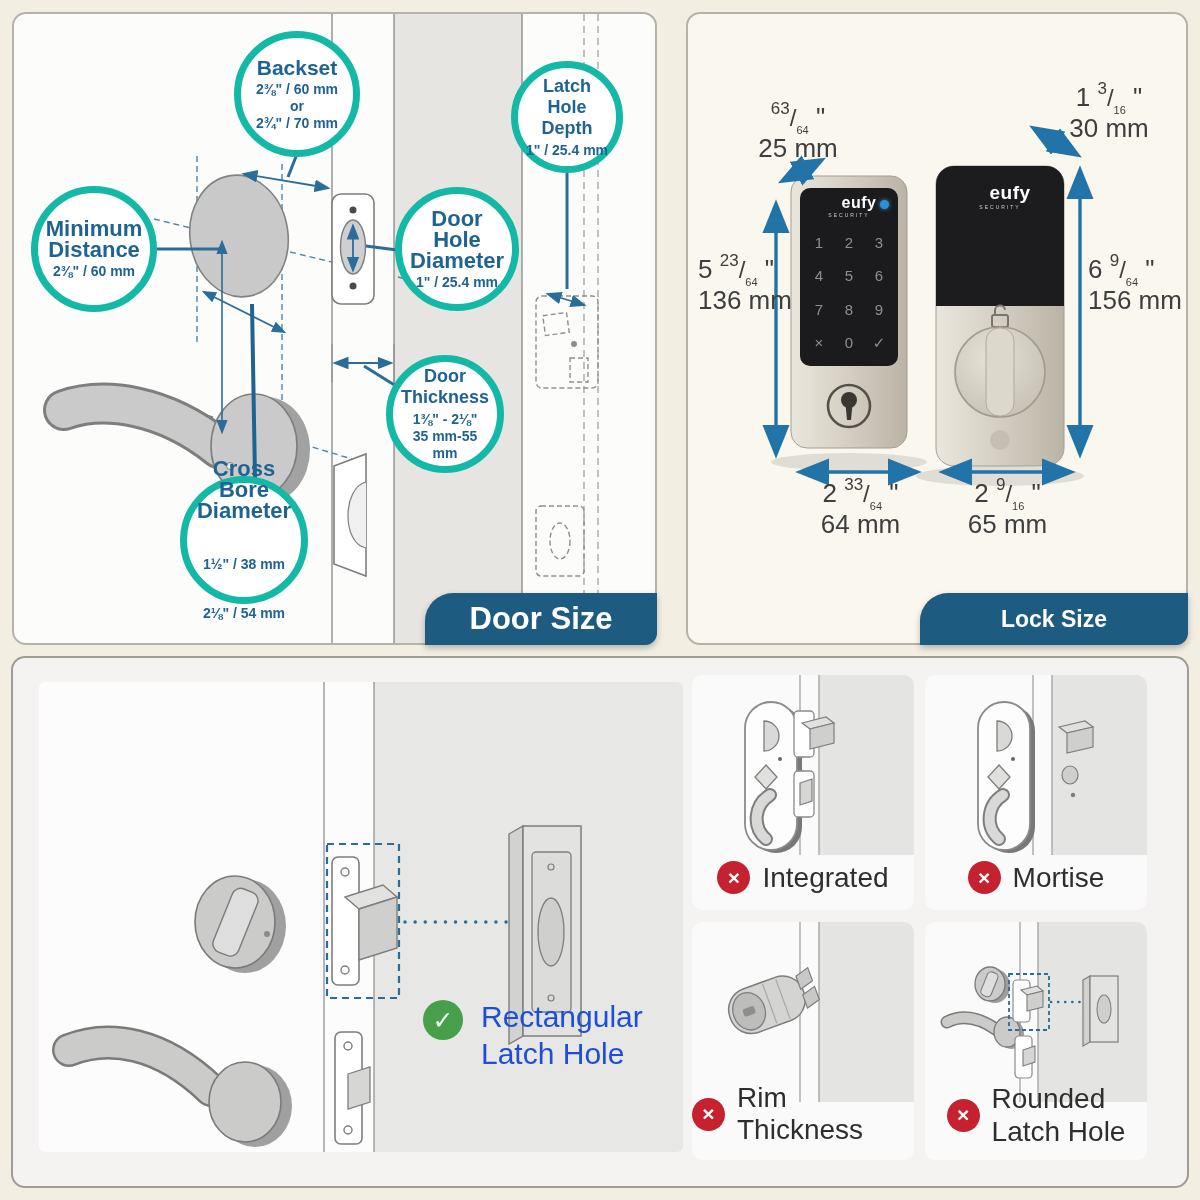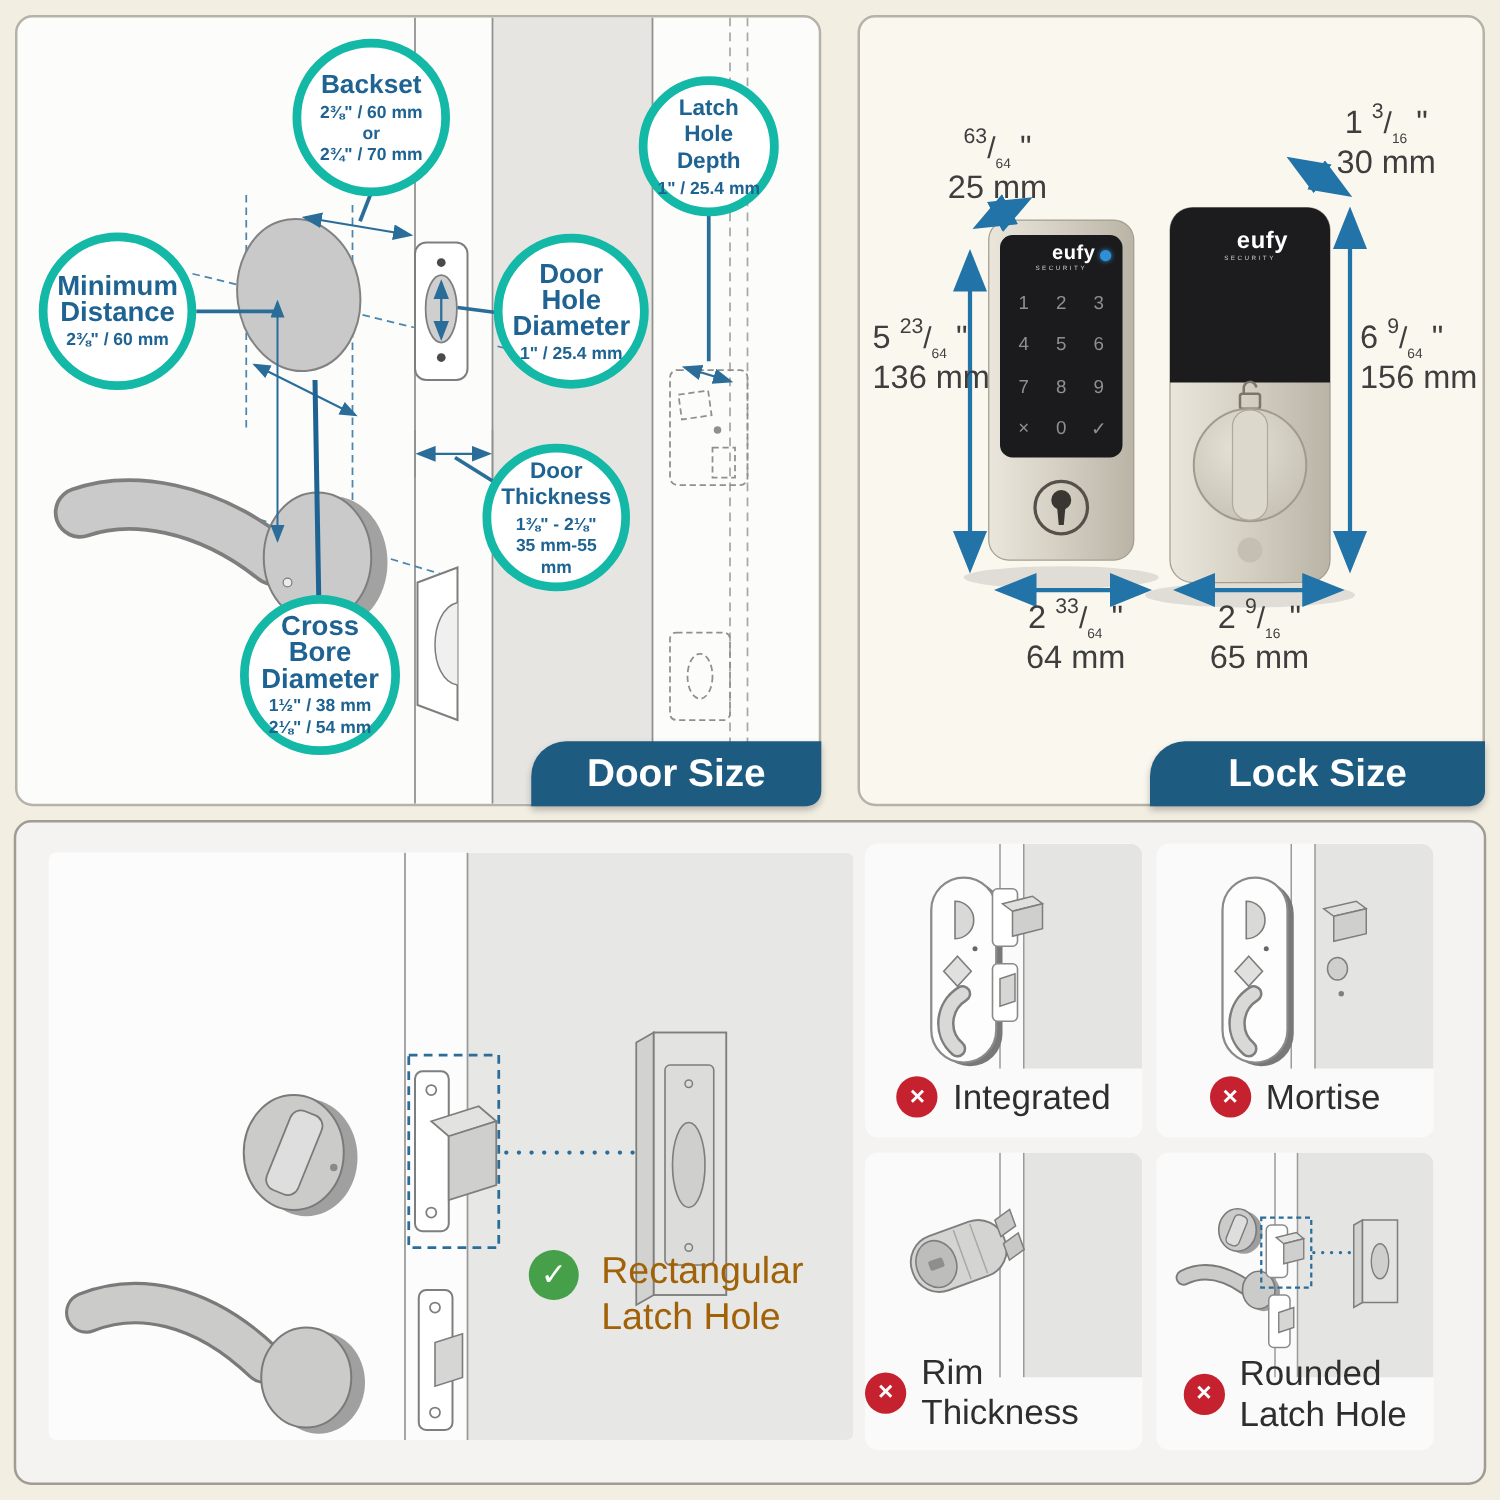--- a/index.html
+++ b/index.html
@@ -18,21 +18,21 @@
 
   
   .tab{
     position:absolute;background:#1d5b80;color:#fff;font-weight:bold;
     display:flex;align-items:center;justify-content:center;
     box-shadow:0 3px 6px rgba(0,0,0,.25);z-index:5;margin-top:48px;
   }
   .tab-right{right:-2px;bottom:-2px;border-radius:28px 0 12px 0;}
   .tab-left{left:-2px;bottom:-2px;border-radius:0 42px 0 12px;}
   #door-size-tab{width:232px;height:52px;font-size:31px;}
-  #lock-size-tab{width:268px;height:52px;font-size:31px;justify-content:center;}
+  #lock-size-tab{width:268px;height:52px;font-size:23px;justify-content:center;}
   #compat-tab{width:338px;height:70px;font-size:33px;}
 
   
   .callout{
     position:absolute;background:#fff;border:7px solid #14b8a6;border-radius:50%;
     box-sizing:border-box;display:flex;flex-direction:column;align-items:center;justify-content:center;
     text-align:center;color:#1f6392;z-index:4;padding:6px;
   }
   .callout .t{font-weight:bold;font-size:22px;line-height:21px;margin-bottom:3px;}
   .callout .l{font-weight:bold;font-size:14px;line-height:17px;}
@@ -60,21 +60,21 @@
     gap:12px;color:#2e2e2e;font-size:28px;z-index:3;
   }
   .xmark{
     width:33px;height:33px;border-radius:50%;background:#c5212e;color:#fff;flex:0 0 auto;
     display:flex;align-items:center;justify-content:center;font-size:21px;font-weight:bold;
   }
   .checkmark{
     position:absolute;width:40px;height:40px;border-radius:50%;background:#45a049;color:#fff;
     display:flex;align-items:center;justify-content:center;font-size:25px;font-weight:bold;z-index:3;
   }
-  .support-label{position:absolute;color:#a16207;font-size:30px;line-height:37px;z-index:3;}
+  .support-label{position:absolute;color:#1d4ed8;font-size:30px;line-height:37px;z-index:3;}
   .two-line{line-height:33px;text-align:left;}
 </style>
 </head>
 <body>
 
 <div class="panel" id="door-size-panel">
   <svg class="abs" style="left:0;top:0;" width="641" height="629" viewBox="0 0 641 629">
     <defs>
       <marker id="arrA" markerWidth="9" markerHeight="7" refX="7.5" refY="3.5" orient="auto-start-reverse">
         <path d="M0,0 L9,3.5 L0,7 z" fill="#2a6d99"></path>
@@ -169,21 +169,21 @@
   </div>
   <div class="callout" style="left:497px;top:47px;width:112px;height:112px;">
     <div class="t" style="font-size:18px;">Latch Hole Depth</div>
     <div class="l">1" / 25.4 mm</div>
   </div>
   <div class="callout" style="left:372px;top:341px;width:118px;height:118px;">
     <div class="t" style="font-size:18px;">Door Thickness</div>
     <div class="l">1⅜" - 2⅛"</div>
     <div class="l">35 mm-55 mm</div>
   </div>
-  <div class="callout" style="left:178px;top:462px;width:128px;height:128px;">
+  <div class="callout" style="left:166px;top:462px;width:128px;height:128px;gap:32px;">
     <div class="t">Cross Bore Diameter</div>
     <div class="l">1½" / 38 mm</div>
     <div class="l">2⅛" / 54 mm</div>
   </div>
 
   <div class="tab tab-right" id="door-size-tab">
     <span>Door Size</span>
   </div>
 </div>
 

